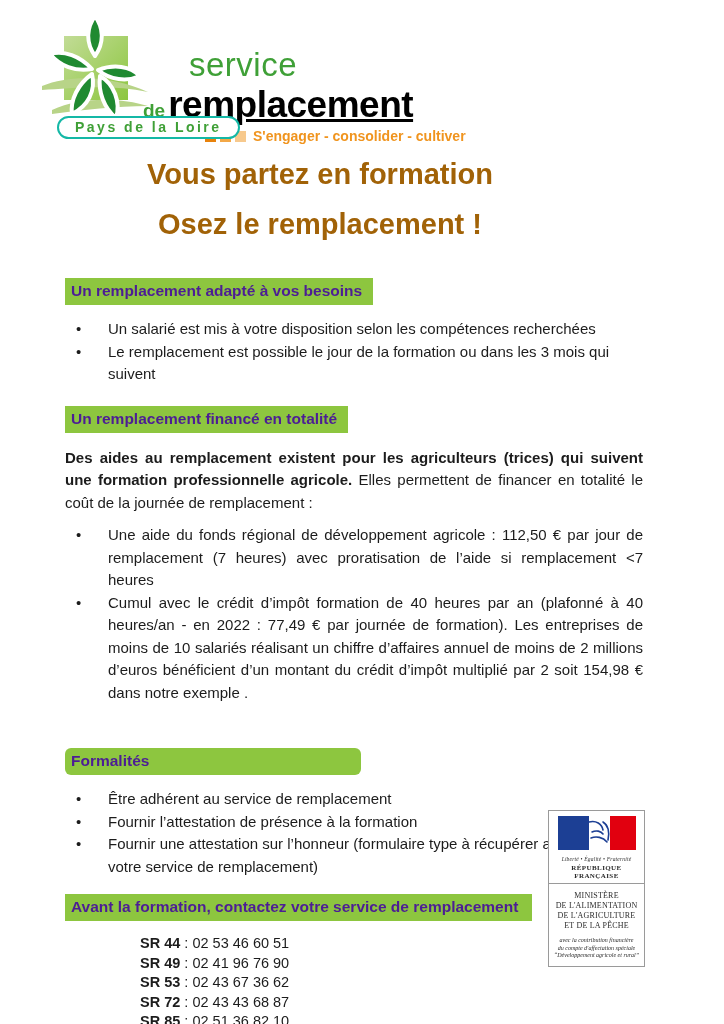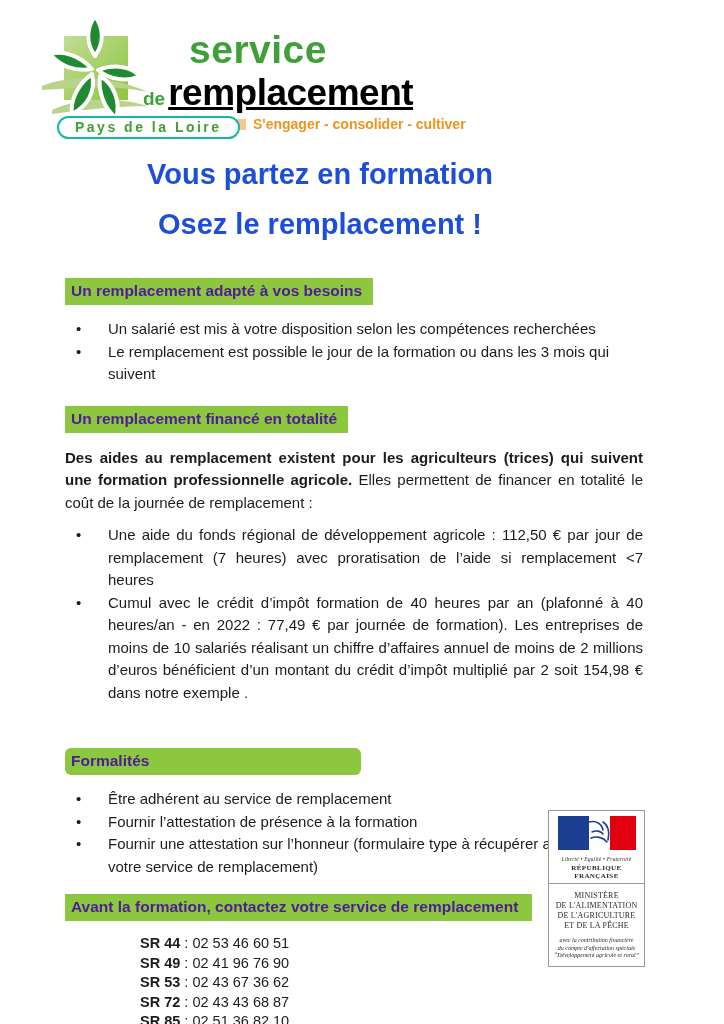--- a/index.html
+++ b/index.html
@@ -4,36 +4,36 @@
 <style>
   html,body{margin:0;padding:0;background:#e9e9e9;}
   .page{
     position:relative;width:724px;height:1024px;background:#ffffff;
     margin:0 auto;overflow:hidden;
     font-family:"Liberation Sans","DejaVu Sans",sans-serif;color:#1c1c1c;
   }
   
   .logo-icon{position:absolute;left:42px;top:14px;width:106px;height:112px;}
   .brand{position:absolute;left:143px;top:30px;line-height:1;}
-  .brand-service{font-size:39px;font-weight:bold;color:#3fa037;margin-left:46px;letter-spacing:.5px;}
+  .brand-service{font-size:33px;font-weight:normal;color:#3fa037;margin-left:46px;letter-spacing:.5px;margin-top:18px;}
   .brand-line2{display:flex;align-items:baseline;margin-top:5px;}
   .brand-de{font-size:19px;font-weight:bold;color:#3fa037;margin-right:3px;}
   .brand-rempl{font-size:37px;font-weight:bold;color:#000000;letter-spacing:-.5px;text-decoration:underline;}
   .tagline{display:flex;align-items:center;margin-top:6px;margin-left:62px;}
   .tag-sq{width:11px;height:11px;margin-right:4px;display:inline-block;}
   .sq1{background:#e8820c;}.sq2{background:#f3a847;}.sq3{background:#f7c98d;}
   .tagline-text{font-size:14px;font-weight:bold;color:#f0941e;margin-left:3px;}
   .region-badge{
     position:absolute;left:57px;top:116px;border:2px solid #14b8a6;border-radius:999px;
     padding:1px 16px 2px;font-size:14px;font-weight:bold;color:#3fa037;
     letter-spacing:2.5px;background:#fff;
   }
   
   .title{position:absolute;left:0;right:84px;top:158px;text-align:center;}
-  .title-line{font-size:29px;font-weight:bold;color:#1d4ed8;}
+  .title-line{font-size:29px;font-weight:bold;color:#a16207;}
   .title-line + .title-line{margin-top:17px;}
   
   .content{position:absolute;left:65px;top:278px;width:578px;}
   .banner{
     background:#8dc63f;color:#4c1d95;font-weight:bold;font-size:15.5px;
     padding:4px 11px 5px 6px;width:fit-content;box-sizing:border-box;white-space:nowrap;
   }
   .banner.wide3{width:296px;border-radius:6px;}
   .banner.wide4{width:467px;}
   .bullets{margin-top:13px;}

